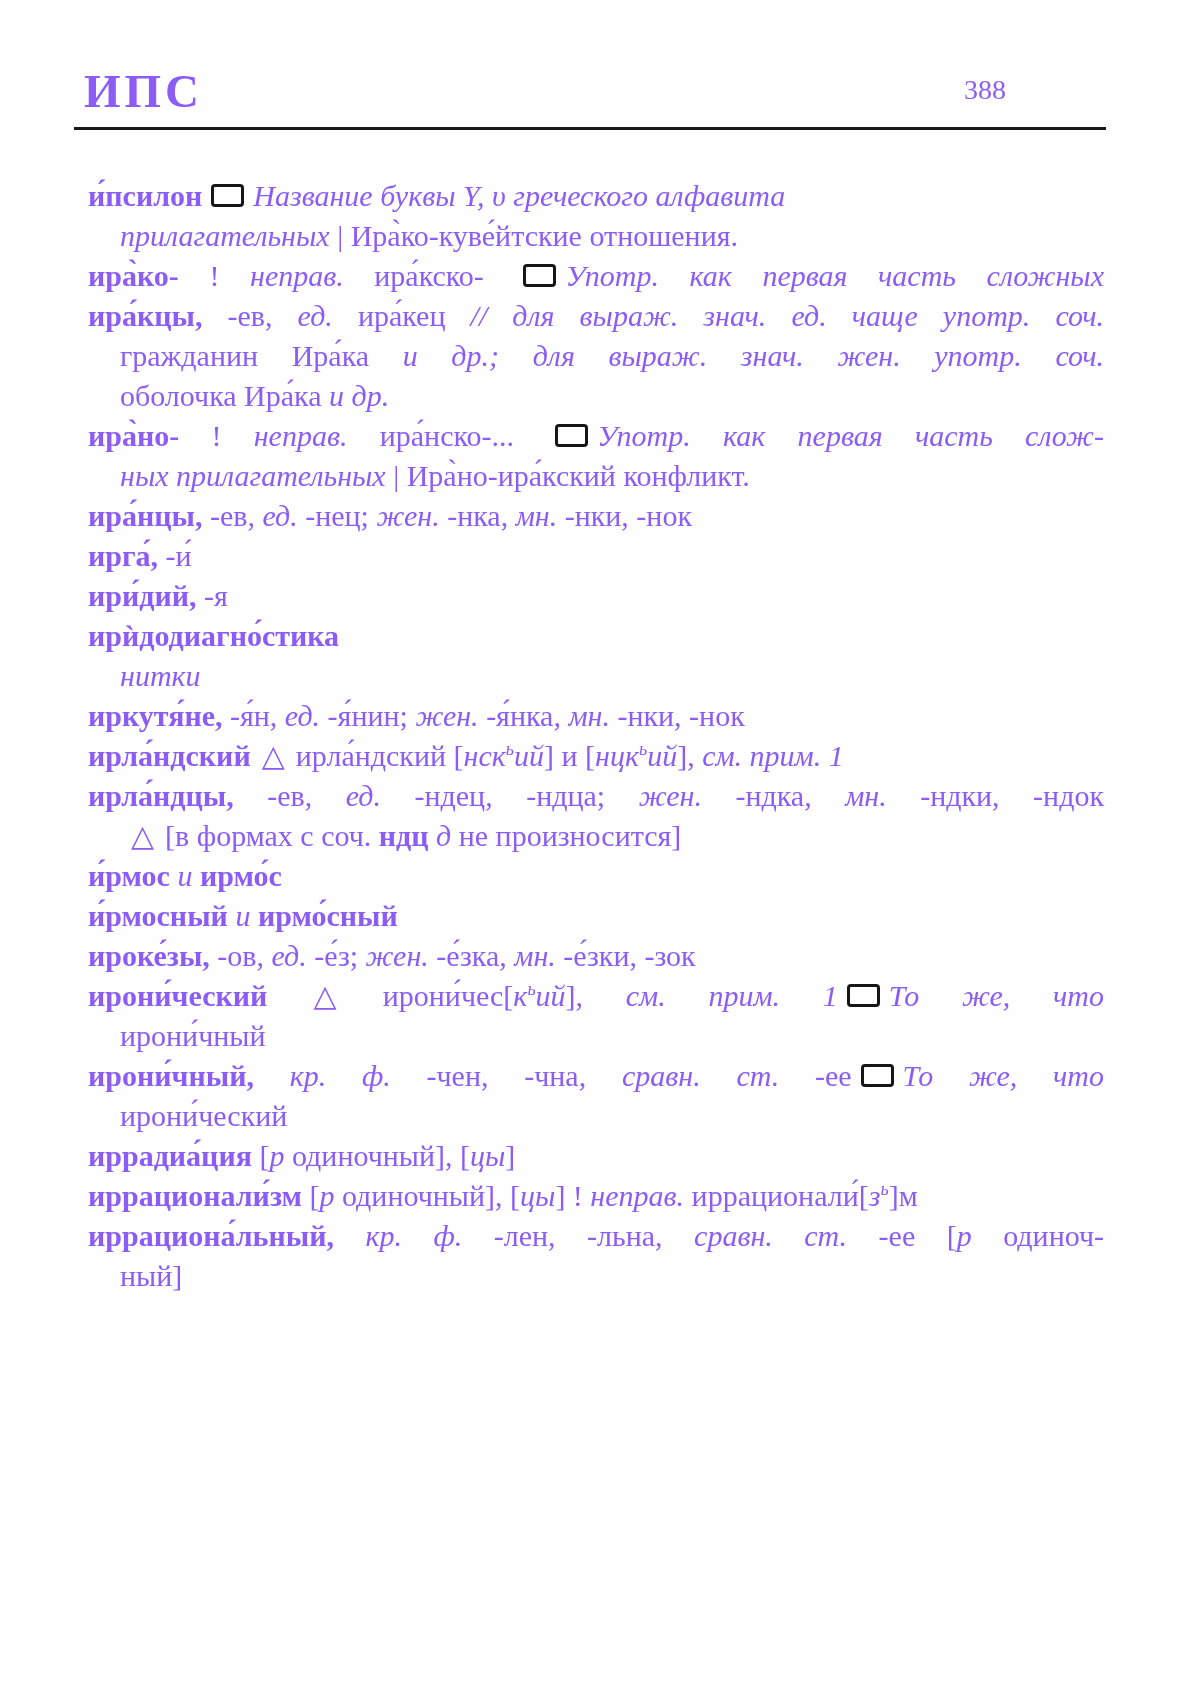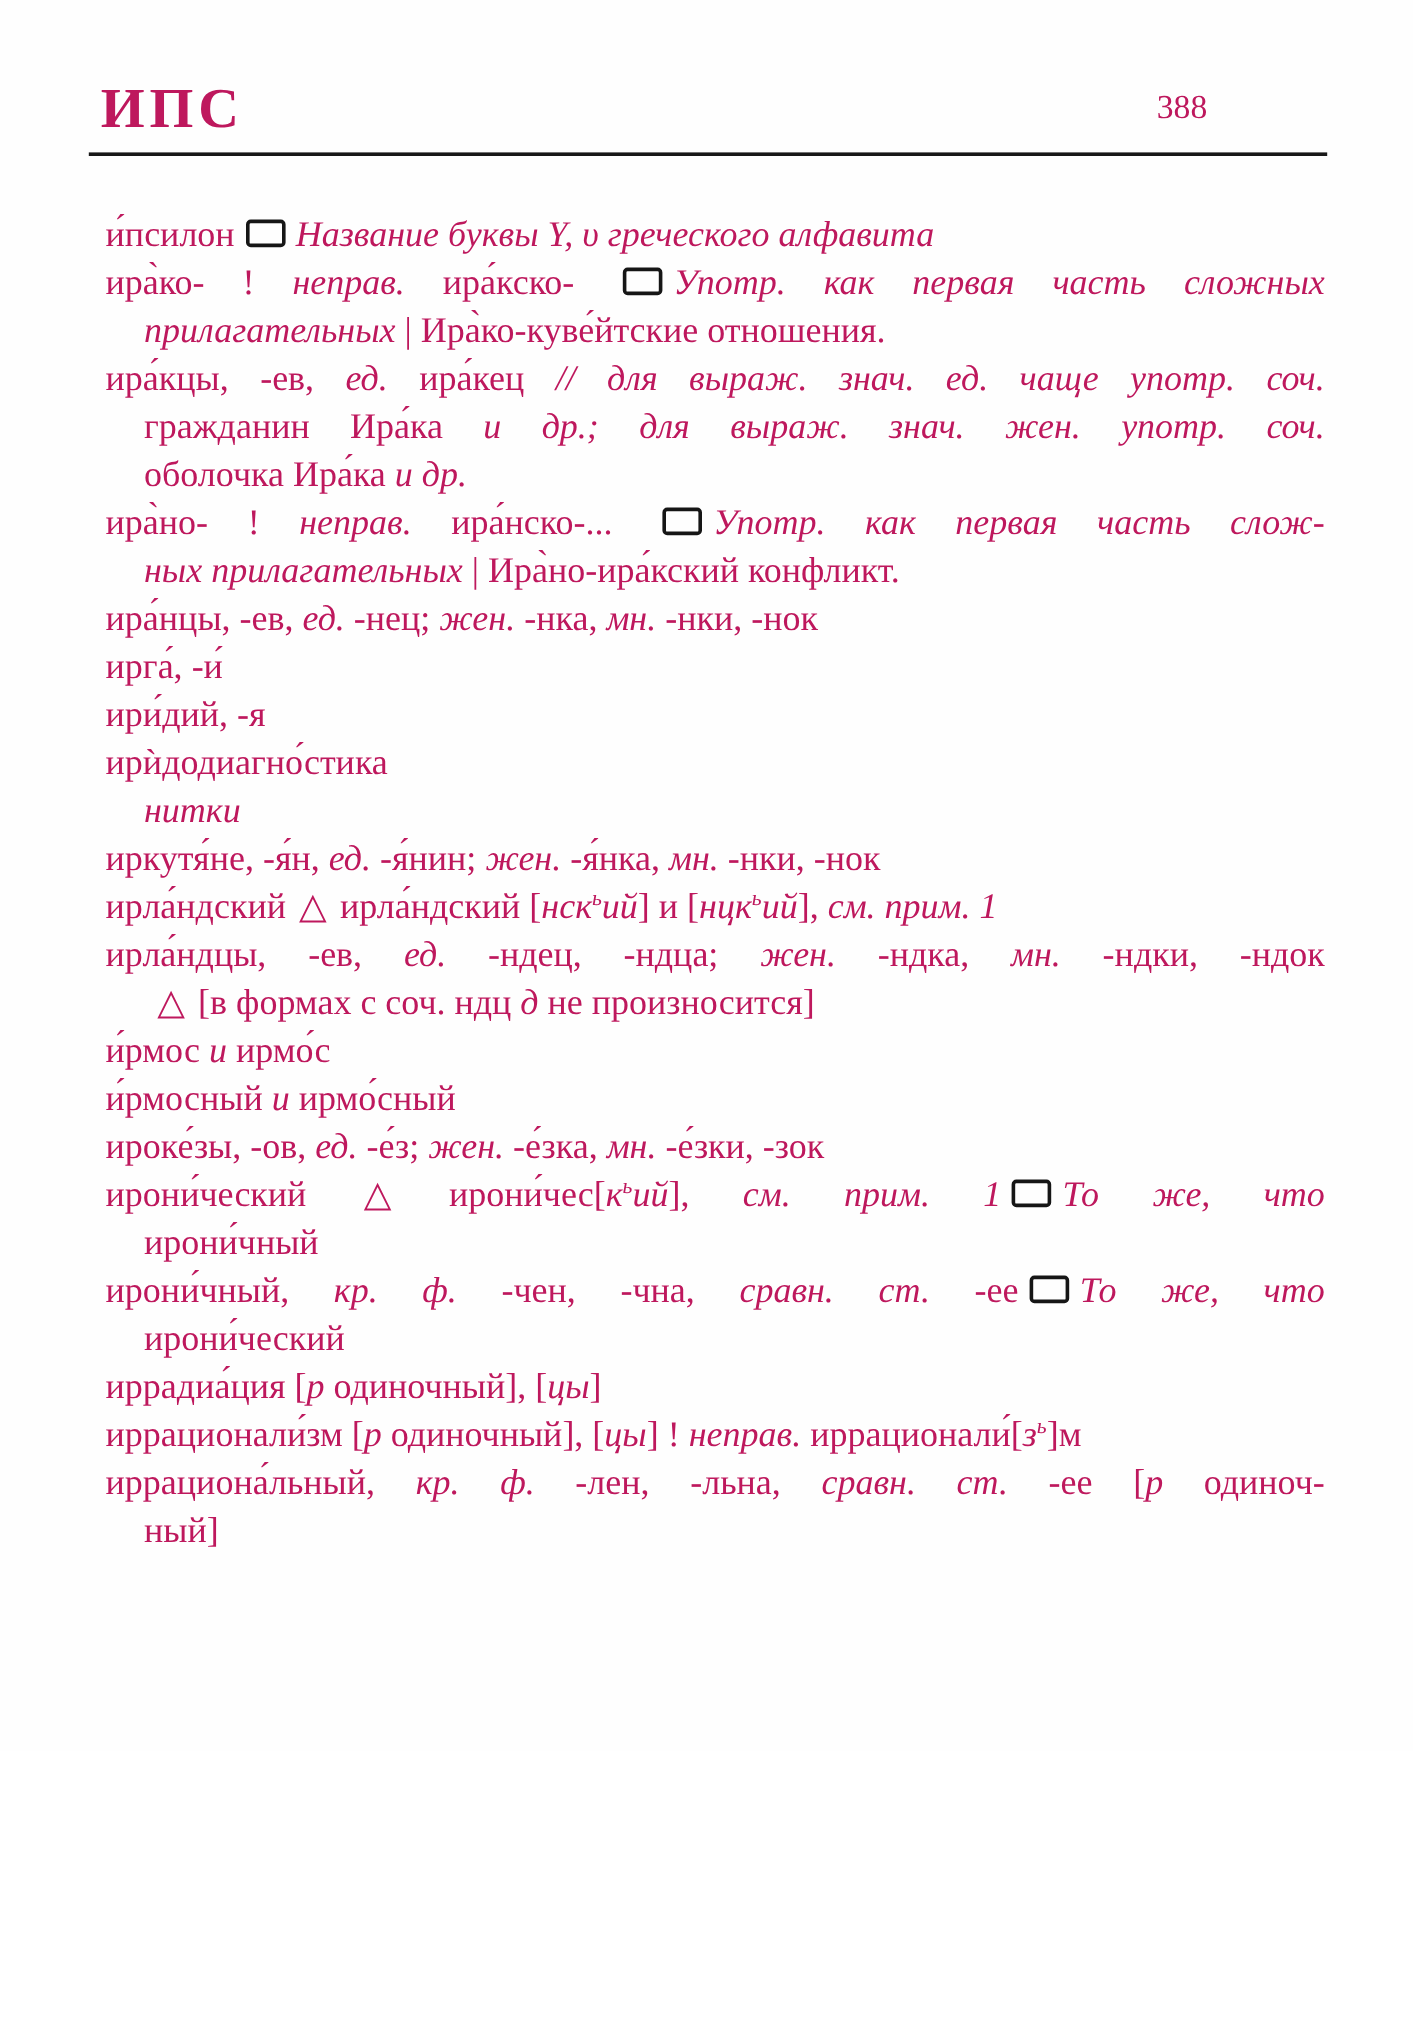--- a/index.html
+++ b/index.html
@@ -1,21 +1,21 @@
 <!DOCTYPE html>
 <html><head>
 <meta charset="utf-8">
 <style>
   html, body { margin: 0; padding: 0; background: #ffffff; }
   .page {
     position: relative;
     width: 1178px; height: 1459px;
     background: #fefefe;
     font-family: "Liberation Serif", serif;
-    color: #be185d;
+    color: #8b5cf6;
     overflow: hidden;
   }
   .guide-word {
     position: absolute; left: 84px; top: 64px;
     font-size: 47px; font-weight: bold; letter-spacing: 4px;
     font-family: "Liberation Serif", serif;
   }
   .page-number {
     position: absolute; top: 74px; right: 172px;
     font-size: 28px; font-weight: normal;
@@ -25,21 +25,21 @@
     width: 1032px; height: 3px; background: #181818;
   }
   .entries {
     position: absolute; left: 88px; top: 176px; width: 1016px;
     font-size: 30px; line-height: 40px;
   }
   .entry { margin: 0; }
   .line { min-height: 40px; }
   .line.cont { padding-left: 32px; }
   .line.just { text-align: justify; text-align-last: justify; }
-  .rb { font-weight: normal; }
+  .rb { font-weight: bold; }
   .ri { font-style: italic; }
   .rr { }
   .rsup {
     font-style: italic; font-size: 18px;
     vertical-align: 11px; line-height: 0;
   }
   .box {
     display: inline-block; width: 27px; height: 17px;
     border: 3px solid #161616; border-radius: 4px;
     margin: 0 9px; vertical-align: -1px;
@@ -51,22 +51,22 @@
 
 <div class="page">
   <div class="guide-word">ИПС</div>
   <div class="page-number">388</div>
   <div class="header-rule"></div>
   <div class="entries" id="entries">
       <div class="entry">
         <div class="line"><span class="rb">и́псилон</span><span class="box"></span><span class="ri">Название буквы Y, υ греческого алфавита</span></div>
       </div>
       <div class="entry">
+        <div class="line cont"><span class="ri">прилагательных </span><span class="rr">| Ира̀ко-куве́йтские отношения.</span></div>
         <div class="line just"><span class="rb">ира̀ко-</span><span class="rr"> ! </span><span class="ri">неправ.</span><span class="rr"> ира́кско- </span><span class="box"></span><span class="ri">Употр. как первая часть сложных</span></div>
-        <div class="line cont"><span class="ri">прилагательных </span><span class="rr">| Ира̀ко-куве́йтские отношения.</span></div>
       </div>
       <div class="entry">
         <div class="line just"><span class="rb">ира́кцы,</span><span class="rr"> -ев, </span><span class="ri">ед.</span><span class="rr"> ира́кец </span><span class="ri">// для выраж. знач. ед. чаще употр. соч.</span></div>
         <div class="line cont just"><span class="rr">гражданин Ира́ка </span><span class="ri">и др.; для выраж. знач. жен. употр. соч.</span></div>
         <div class="line cont"><span class="rr">оболочка Ира́ка </span><span class="ri">и др.</span></div>
       </div>
       <div class="entry">
         <div class="line just"><span class="rb">ира̀но-</span><span class="rr"> ! </span><span class="ri">неправ.</span><span class="rr"> ира́нско-... </span><span class="box"></span><span class="ri">Употр. как первая часть слож-</span></div>
         <div class="line cont"><span class="ri">ных прилагательных </span><span class="rr">| Ира̀но-ира́кский конфликт.</span></div>
       </div>

